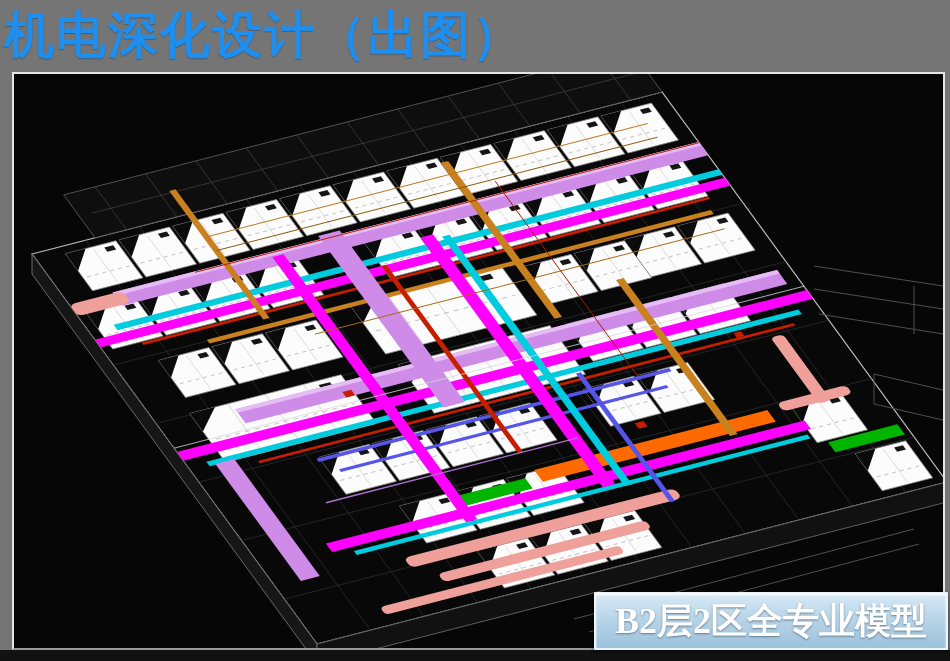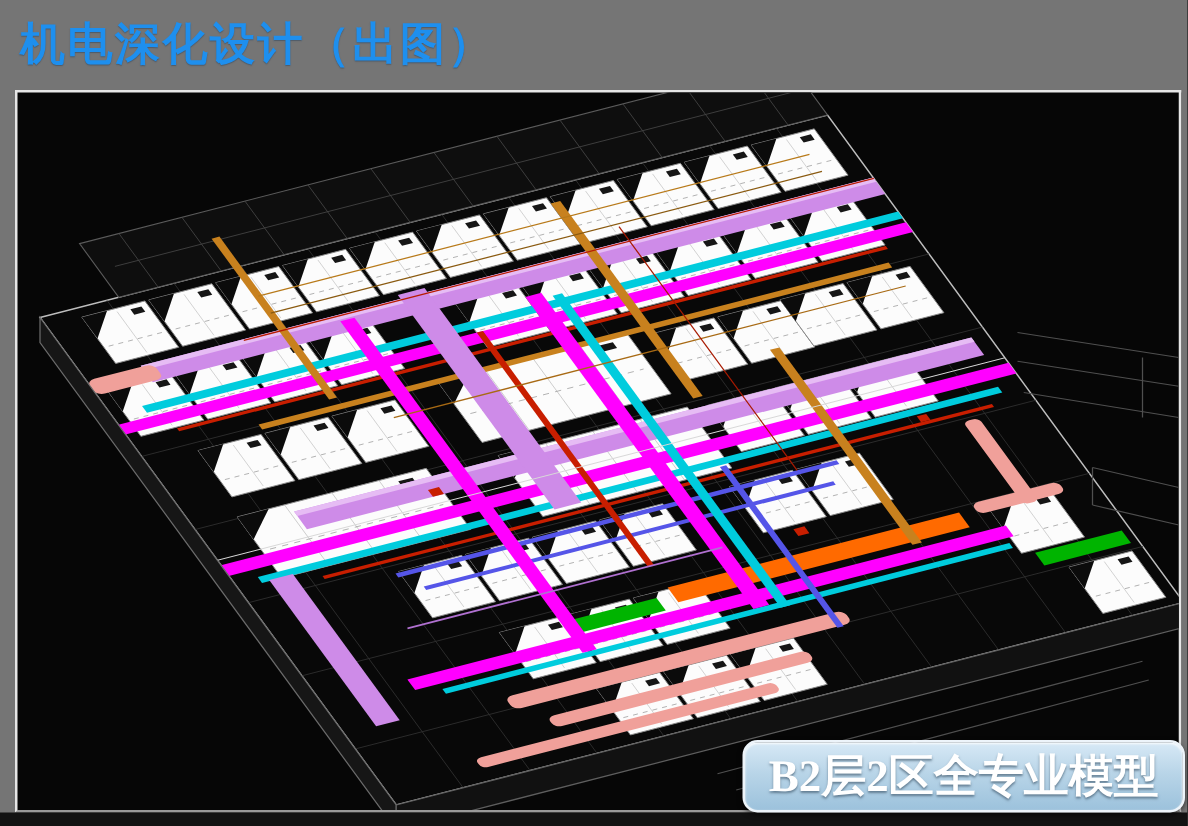--- a/index.html
+++ b/index.html
@@ -2,41 +2,41 @@
 <html style="--slide_background: #757575; --title_color: #1E8FEE; --canvas_background: #060606; --frame_border: #E6E6E6; --badge_border: #EDF4FA; --badge_gradient_top: #D7E9F6; --badge_gradient_bottom: #9CC2DC; --badge_text_color: #FFFFFF; --duct_violet: #CE8BE8; --duct_magenta: #FF00FF; --duct_cyan: #00CCDD; --duct_red: #C81E00; --duct_orange: #C8811E; --duct_orange_bright: #FF6A00; --duct_green: #00B400; --duct_salmon: #F0A09A; --duct_blue: #5555E8; --room_fill: #FCFCFC; --wireframe: #555555;"><head>
 <meta charset="utf-8">
 <style>
   html,body{margin:0;padding:0;}
   body{
     width:950px;height:661px;position:relative;overflow:hidden;
     background:var(--slide_background,#757575);
     font-family:"Liberation Sans",sans-serif;
   }
   .slide-title{
-    position:absolute;left:16px;top:0;height:70px;display:flex;align-items:center;
-    font-size:36px;font-weight:bold;letter-spacing:2px;
+    position:absolute;left:4px;top:0;height:70px;display:flex;align-items:center;
+    font-size:50px;font-weight:bold;letter-spacing:2px;
     color:var(--title_color,#1E8FEE);
     text-shadow:0 1px 1px rgba(0,40,80,.35);
     white-space:nowrap;
   }
   .photo-frame{
     position:absolute;left:12px;top:72px;width:929px;height:574px;
     border:2px solid var(--frame_border,#E6E6E6);
     border-bottom-color:#9a9a9a;
     background:var(--canvas_background,#060606);
   }
   .photo-frame svg{display:block;}
   .bottom-strip{
     position:absolute;left:0;top:650px;width:950px;height:11px;
     background:#121212;
   }
   .caption-badge{
     position:absolute;left:594px;top:592px;width:350px;height:54px;
     border:2px solid var(--badge_border,#EDF4FA);
-    border-radius:12px;
+    border-radius:1px;
     background:linear-gradient(var(--badge_gradient_top,#D7E9F6),#b9d5e8 45%,var(--badge_gradient_bottom,#9CC2DC));
     box-shadow:0 2px 4px rgba(0,0,0,.55), inset 0 1px 2px #ffffff;
     display:flex;align-items:center;justify-content:center;
     z-index:5;
   }
   .caption-badge span{
     font-family:"Liberation Serif","DejaVu Serif",serif;
     font-size:36px;font-weight:bold;
     color:var(--badge_text_color,#FFFFFF);
     text-shadow:0 1px 2px rgba(80,105,125,.8);

